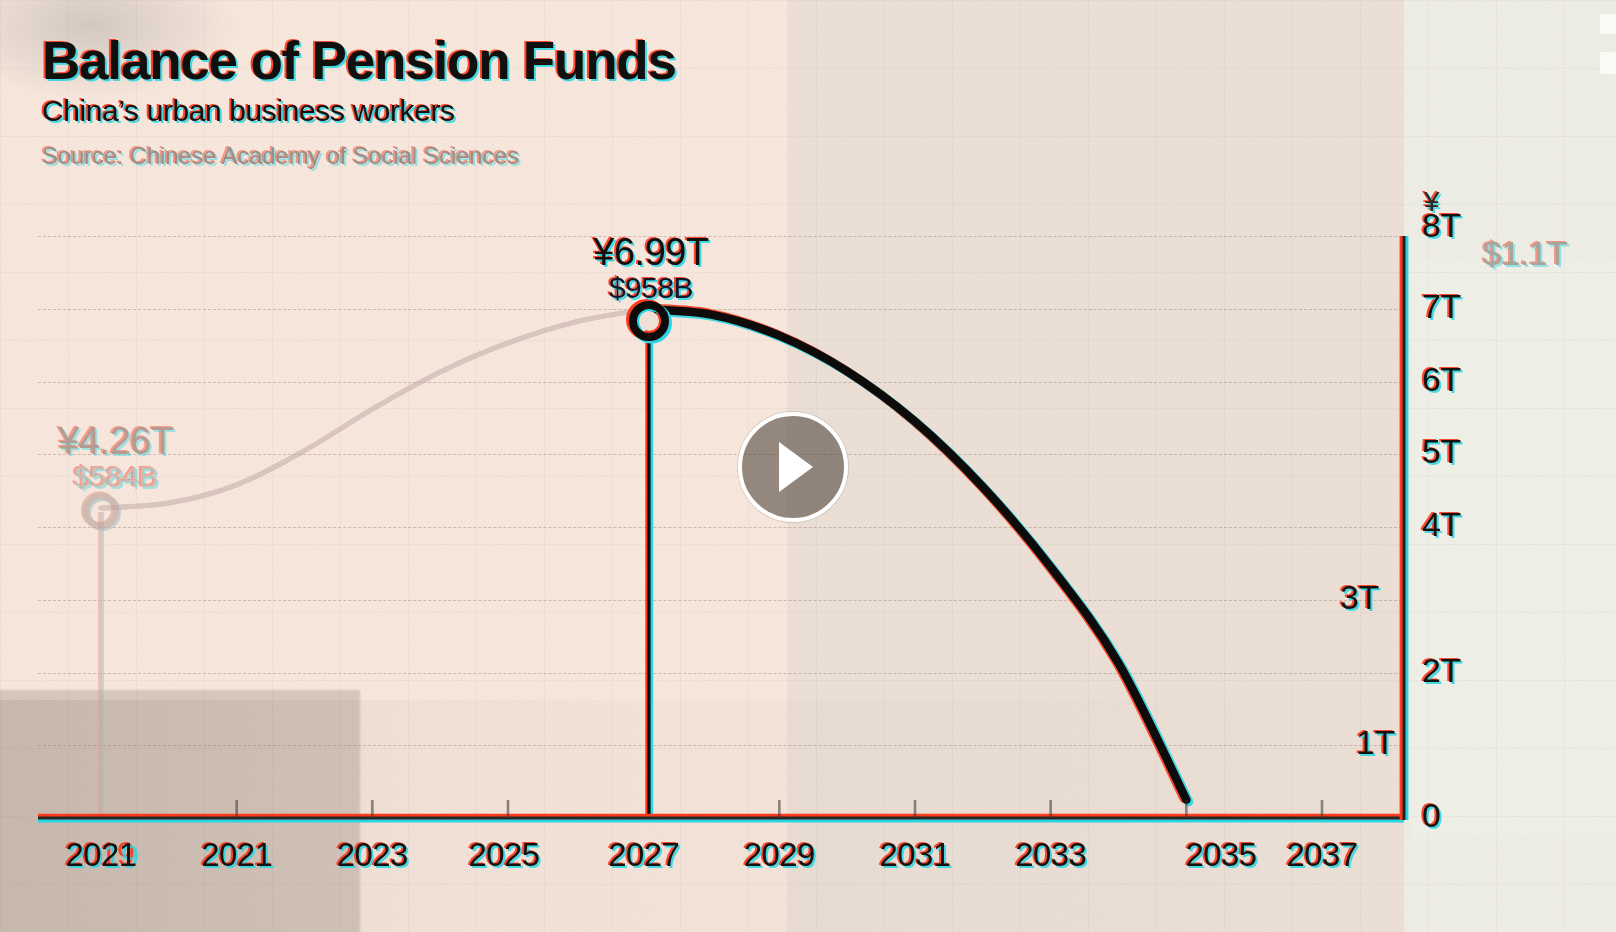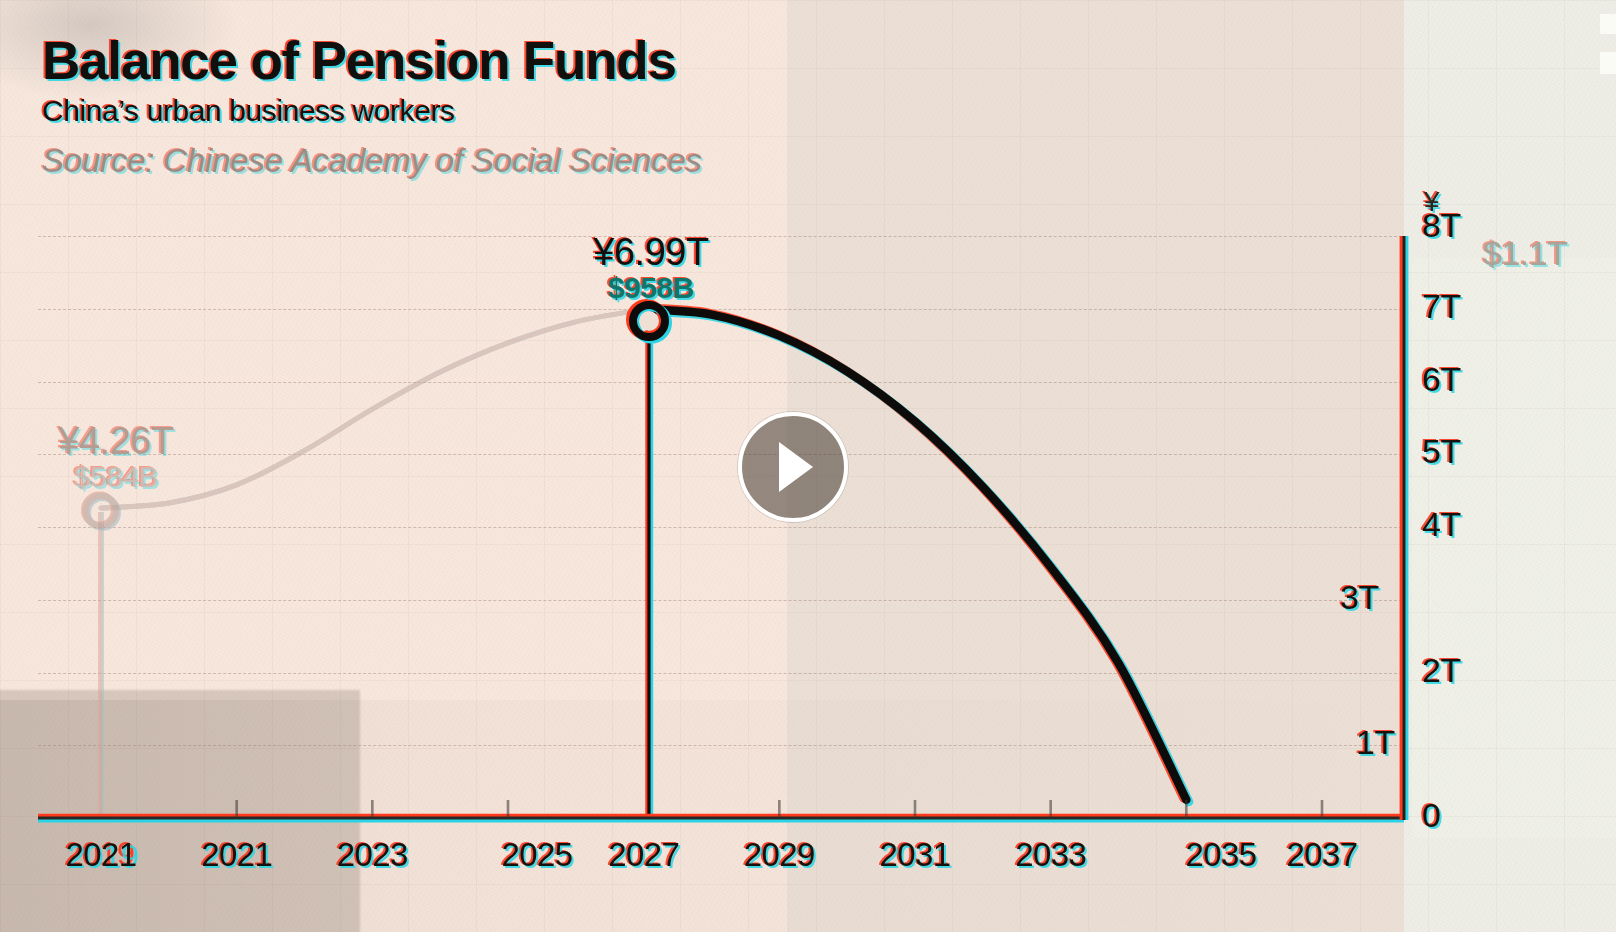--- a/index.html
+++ b/index.html
@@ -94,32 +94,32 @@
   #title{
     font-size:53px;font-weight:bold;letter-spacing:-1.2px;
     color:#10100f;line-height:1.03;
   }
   #subtitle{
     margin-top:5px;
     font-size:30px;color:#141312;letter-spacing:-.4px;
   }
   #source{
     margin-top:14px;
-    font-size:33px;color:#9a8d85;letter-spacing:-.2px;font-style:italic;
+    font-size:24px;color:#9a8d85;letter-spacing:-.2px;
   }
   #source .ca::before{opacity:.45;}
   #source .ca::after{opacity:.45;}
 
   
   .annot{position:absolute;z-index:28;text-align:center;}
   .annot .yuan{font-size:38px;font-weight:normal;letter-spacing:-.5px;line-height:1.06;}
   .annot .usd{font-size:30px;letter-spacing:-.5px;line-height:1.06;}
   #annot-peak{left:545px;top:232px;width:212px;}
   #annot-peak .yuan{color:#12100f;}
-  #annot-peak .usd{color:#0f766e;font-weight:bold;}
+  #annot-peak .usd{color:#0f172a;}
   #annot-start{left:10px;top:421px;width:212px;}
   #annot-start .yuan{color:#b39d93;}
   #annot-start .usd{color:#ccbcb3;}
   #annot-start .ca::before{opacity:.40;}
   #annot-start .ca::after{opacity:.40;}
 
   
   .ytick{
     position:absolute;z-index:26;
     font-size:34px;color:#15130f;letter-spacing:-.5px;
@@ -300,21 +300,21 @@
       <div class="ytick" style="left: 1356px; top: 723.25px;"><span class="ca" data-txt="1T"><span>1T</span></span></div>
       <div class="ytick" style="left: 1422px; top: 796px;"><span class="ca" data-txt="0"><span>0</span></span></div>
     </div>
   <div class="ytick-usd" id="yusd" style="left:1483px;top:234px;">
     <span class="ca" data-txt="$1.1T"><span>$1.1T</span></span>
   </div>
   <div id="xticks">
       <div class="xtick" style="left: 101px;"><span class="ca" data-txt="2019"><span>2021</span></span></div>
       <div class="xtick" style="left: 236.667px;"><span class="ca" data-txt="2021"><span>2021</span></span></div>
       <div class="xtick" style="left: 372.333px;"><span class="ca" data-txt="2023"><span>2023</span></span></div>
-      <div class="xtick" style="left: 537px;"><span class="ca" data-txt="2025"><span>2025</span></span></div>
+      <div class="xtick" style="left: 504px;"><span class="ca" data-txt="2025"><span>2025</span></span></div>
       <div class="xtick" style="left: 643.667px;"><span class="ca" data-txt="2027"><span>2027</span></span></div>
       <div class="xtick" style="left: 779.333px;"><span class="ca" data-txt="2029"><span>2029</span></span></div>
       <div class="xtick" style="left: 915px;"><span class="ca" data-txt="2031"><span>2031</span></span></div>
       <div class="xtick" style="left: 1050.67px;"><span class="ca" data-txt="2033"><span>2033</span></span></div>
       <div class="xtick" style="left: 1221px;"><span class="ca" data-txt="2035"><span>2035</span></span></div>
       <div class="xtick" style="left: 1322px;"><span class="ca" data-txt="2037"><span>2037</span></span></div>
     </div>
 
   <div id="play" role="button" aria-label="play">
     <div class="tri"></div>

